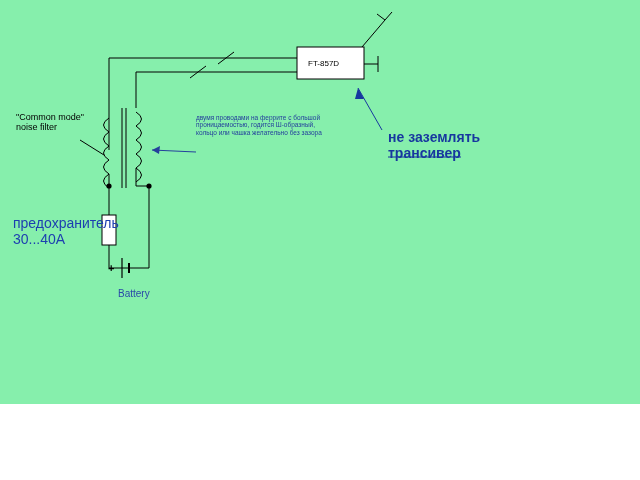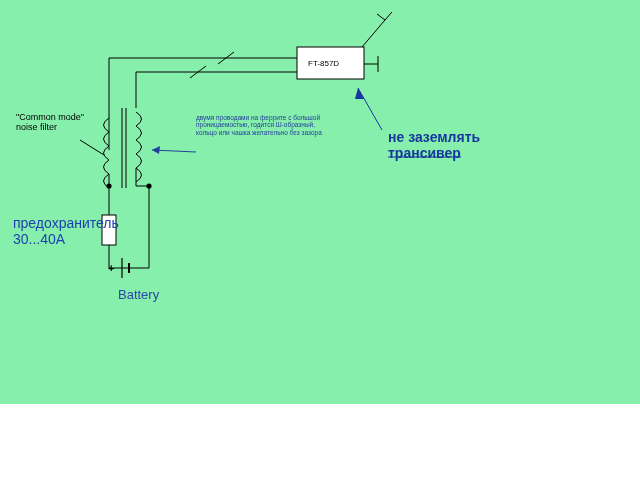--- a/index.html
+++ b/index.html
@@ -40,21 +40,21 @@
   .lbl-fuse {
     font-size: 14px;
     color: #1d3fb0;
   }
   .lbl-ground {
     font-size: 14px;
     font-weight: bold;
     color: #17379f;
   }
   .lbl-batt {
-    font-size: 13px;
+    font-size: 10px;
     color: #2a48a8;
   }
   .lbl-rig {
     font-size: 8px;
     color: #000000;
   }
   .plus {
     position: absolute;
     font-size: 11px;
     font-weight: bold;

